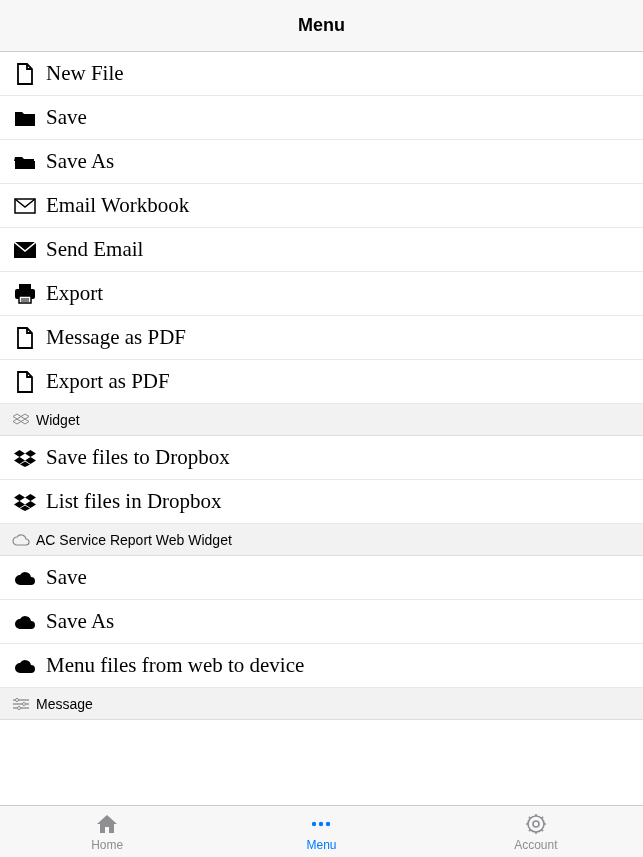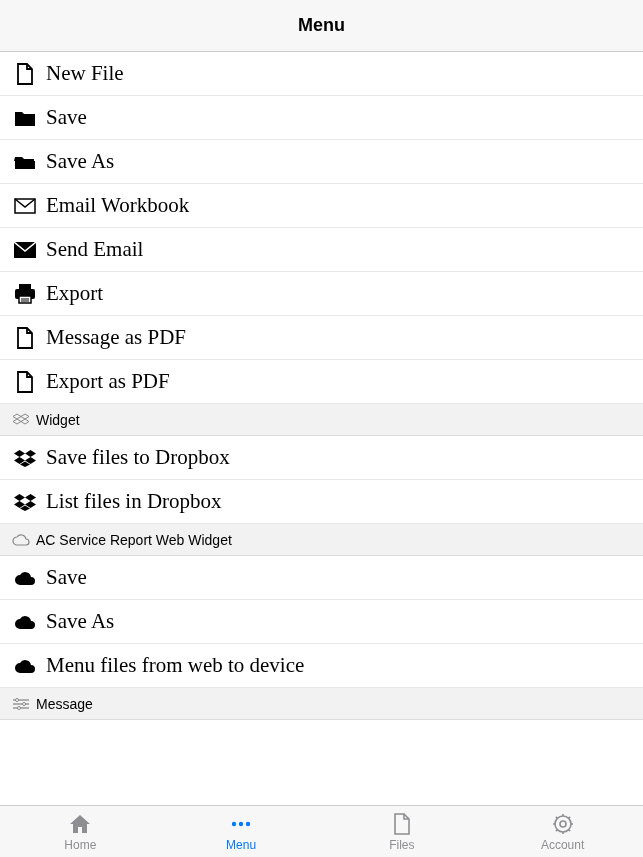--- a/index.html
+++ b/index.html
@@ -283,28 +283,20 @@
   </div>
   <div class="tab active">
     <span class="ticon">
       <svg width="24" height="8" viewBox="0 0 24 8">
           <circle cx="5" cy="4" r="2.2" fill="#007aff"></circle>
           <circle cx="12" cy="4" r="2.2" fill="#007aff"></circle>
           <circle cx="19" cy="4" r="2.2" fill="#007aff"></circle>
         </svg>
     </span>
     <span class="tlabel">Menu</span>
-  </div>
-  <div class="tab">
-    <span class="ticon">
-      <svg width="18" height="22" viewBox="0 0 18 22">
-          <path d="M2 1 h9 l5 5 v15 h-14 z M11 1 v5 h5" fill="none" stroke="#8e8e93" stroke-width="1.6"></path>
-        </svg>
-    </span>
-    <span class="tlabel">Files</span>
   </div>
   <div class="tab">
     <span class="ticon">
       <svg width="22" height="22" viewBox="0 0 22 22">
           <circle cx="11" cy="11" r="8" fill="none" stroke="#8e8e93" stroke-width="1.6"></circle>
           <circle cx="11" cy="11" r="3" fill="none" stroke="#8e8e93" stroke-width="1.6"></circle>
           <g stroke="#8e8e93" stroke-width="1.6">
             <line x1="11" y1="1" x2="11" y2="3"></line>
             <line x1="11" y1="19" x2="11" y2="21"></line>
             <line x1="1" y1="11" x2="3" y2="11"></line>

